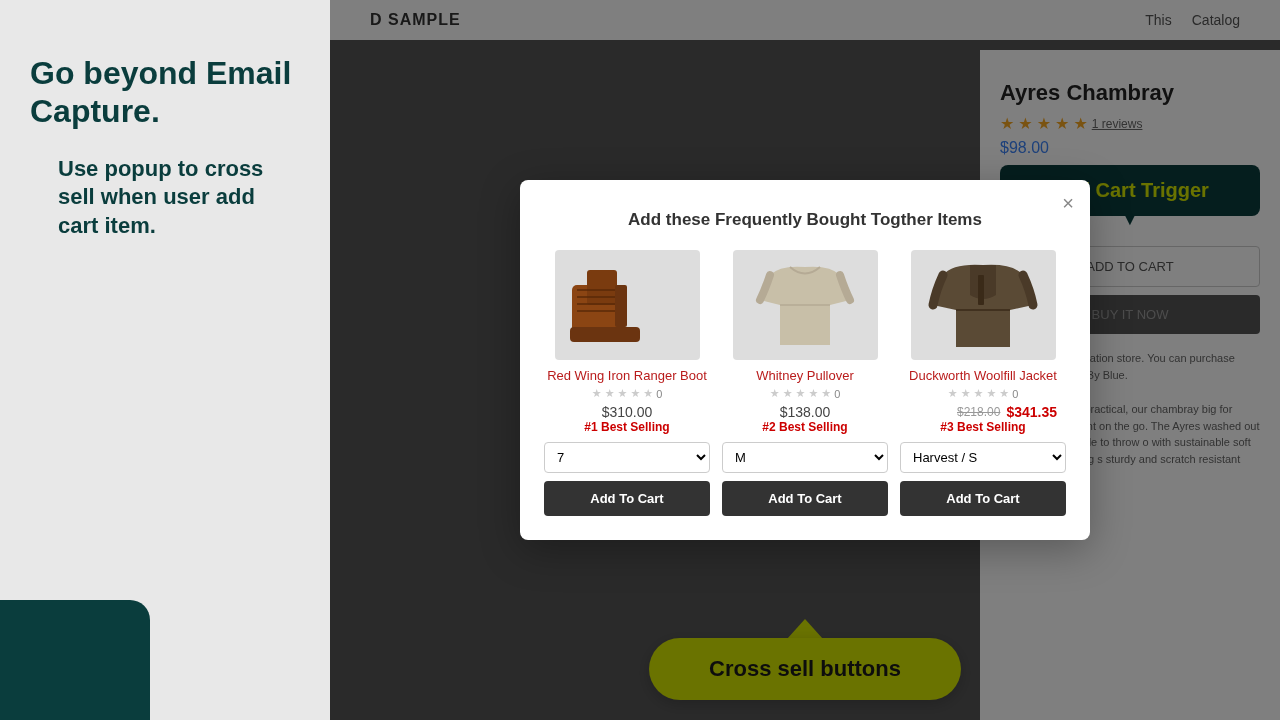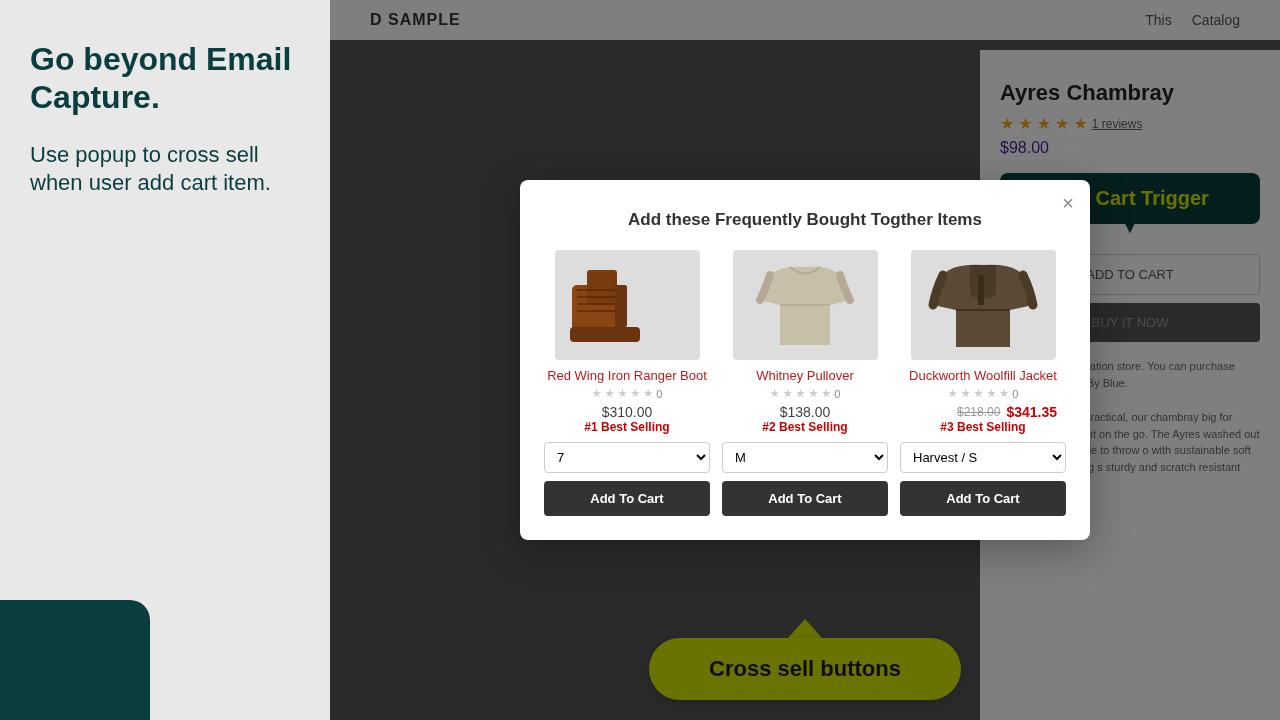--- a/index.html
+++ b/index.html
@@ -20,26 +20,28 @@
       padding: 40px 30px;
       position: relative;
       flex-shrink: 0;
     }
     .left-panel h1 {
       font-size: 32px;
       font-weight: 800;
       color: #0a3d3d;
       line-height: 1.2;
       margin-bottom: 24px;
+      margin-top: 14px;
     }
     .left-panel p {
       font-size: 22px;
-      font-weight: 400;
+      font-weight: 700;
       color: #0a3d3d;
       line-height: 1.3;
+      margin-left: 28px;
     }
     .bottom-dark {
       position: absolute;
       bottom: 0;
       left: 0;
       width: 150px;
       height: 120px;
       background: #0a3d3d;
       border-radius: 0 20px 0 0;
     }
@@ -98,22 +100,22 @@
     .stars {
       display: flex;
       align-items: center;
       gap: 4px;
       margin-bottom: 6px;
     }
     .star { color: #f5a623; font-size: 16px; }
     .reviews-link { font-size: 12px; color: #666; }
     .product-price {
       font-size: 16px;
-      color: #4c1d95;
-      margin-bottom: 16px;
+      color: #3b82f6;
+      margin-bottom: 8px;
     }
     .add-cart-trigger-btn {
       background: #0a3d3d;
       color: #d4e600;
       font-size: 20px;
       font-weight: 800;
       padding: 14px 20px;
       border: none;
       border-radius: 8px;
       width: 100%;

